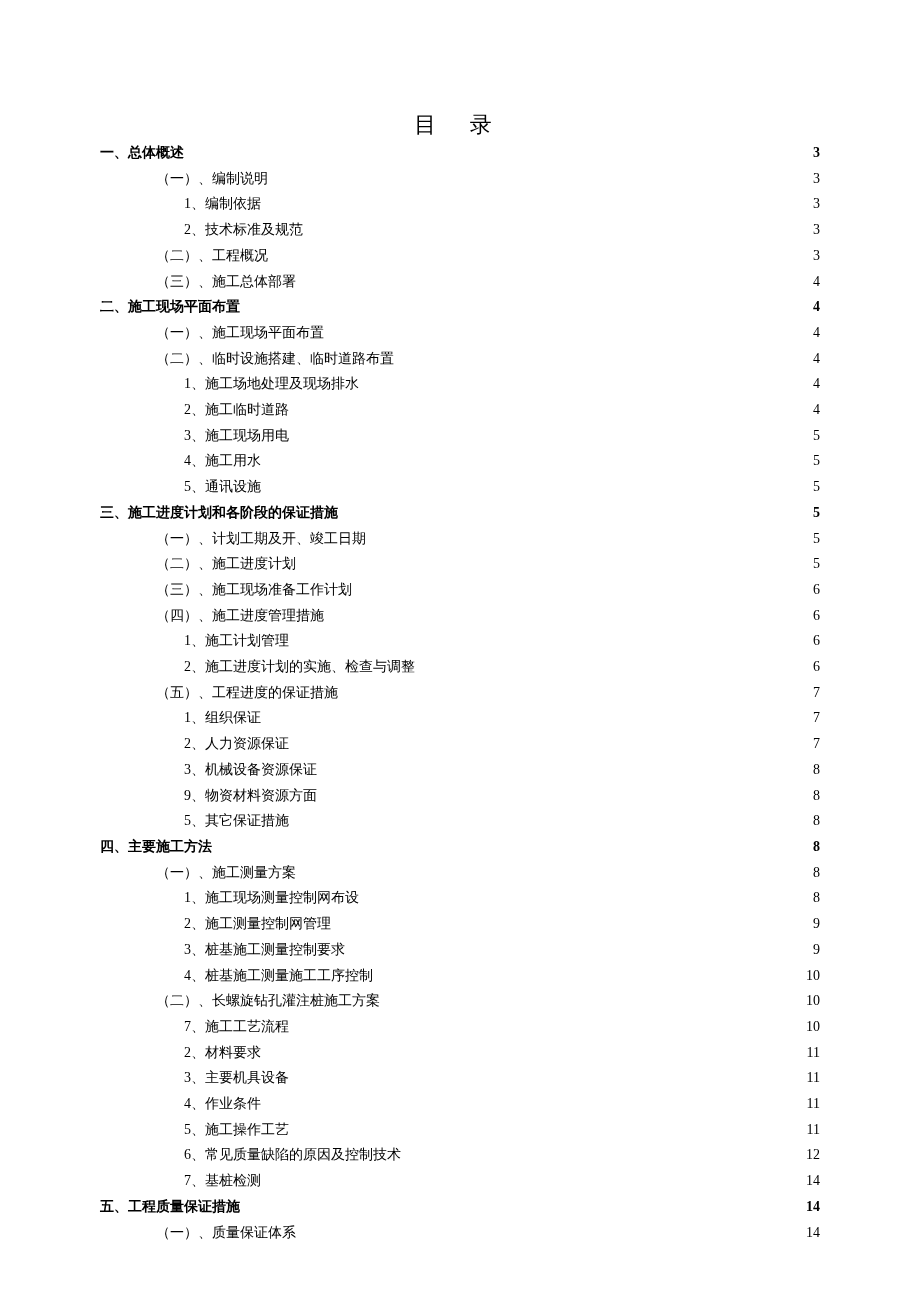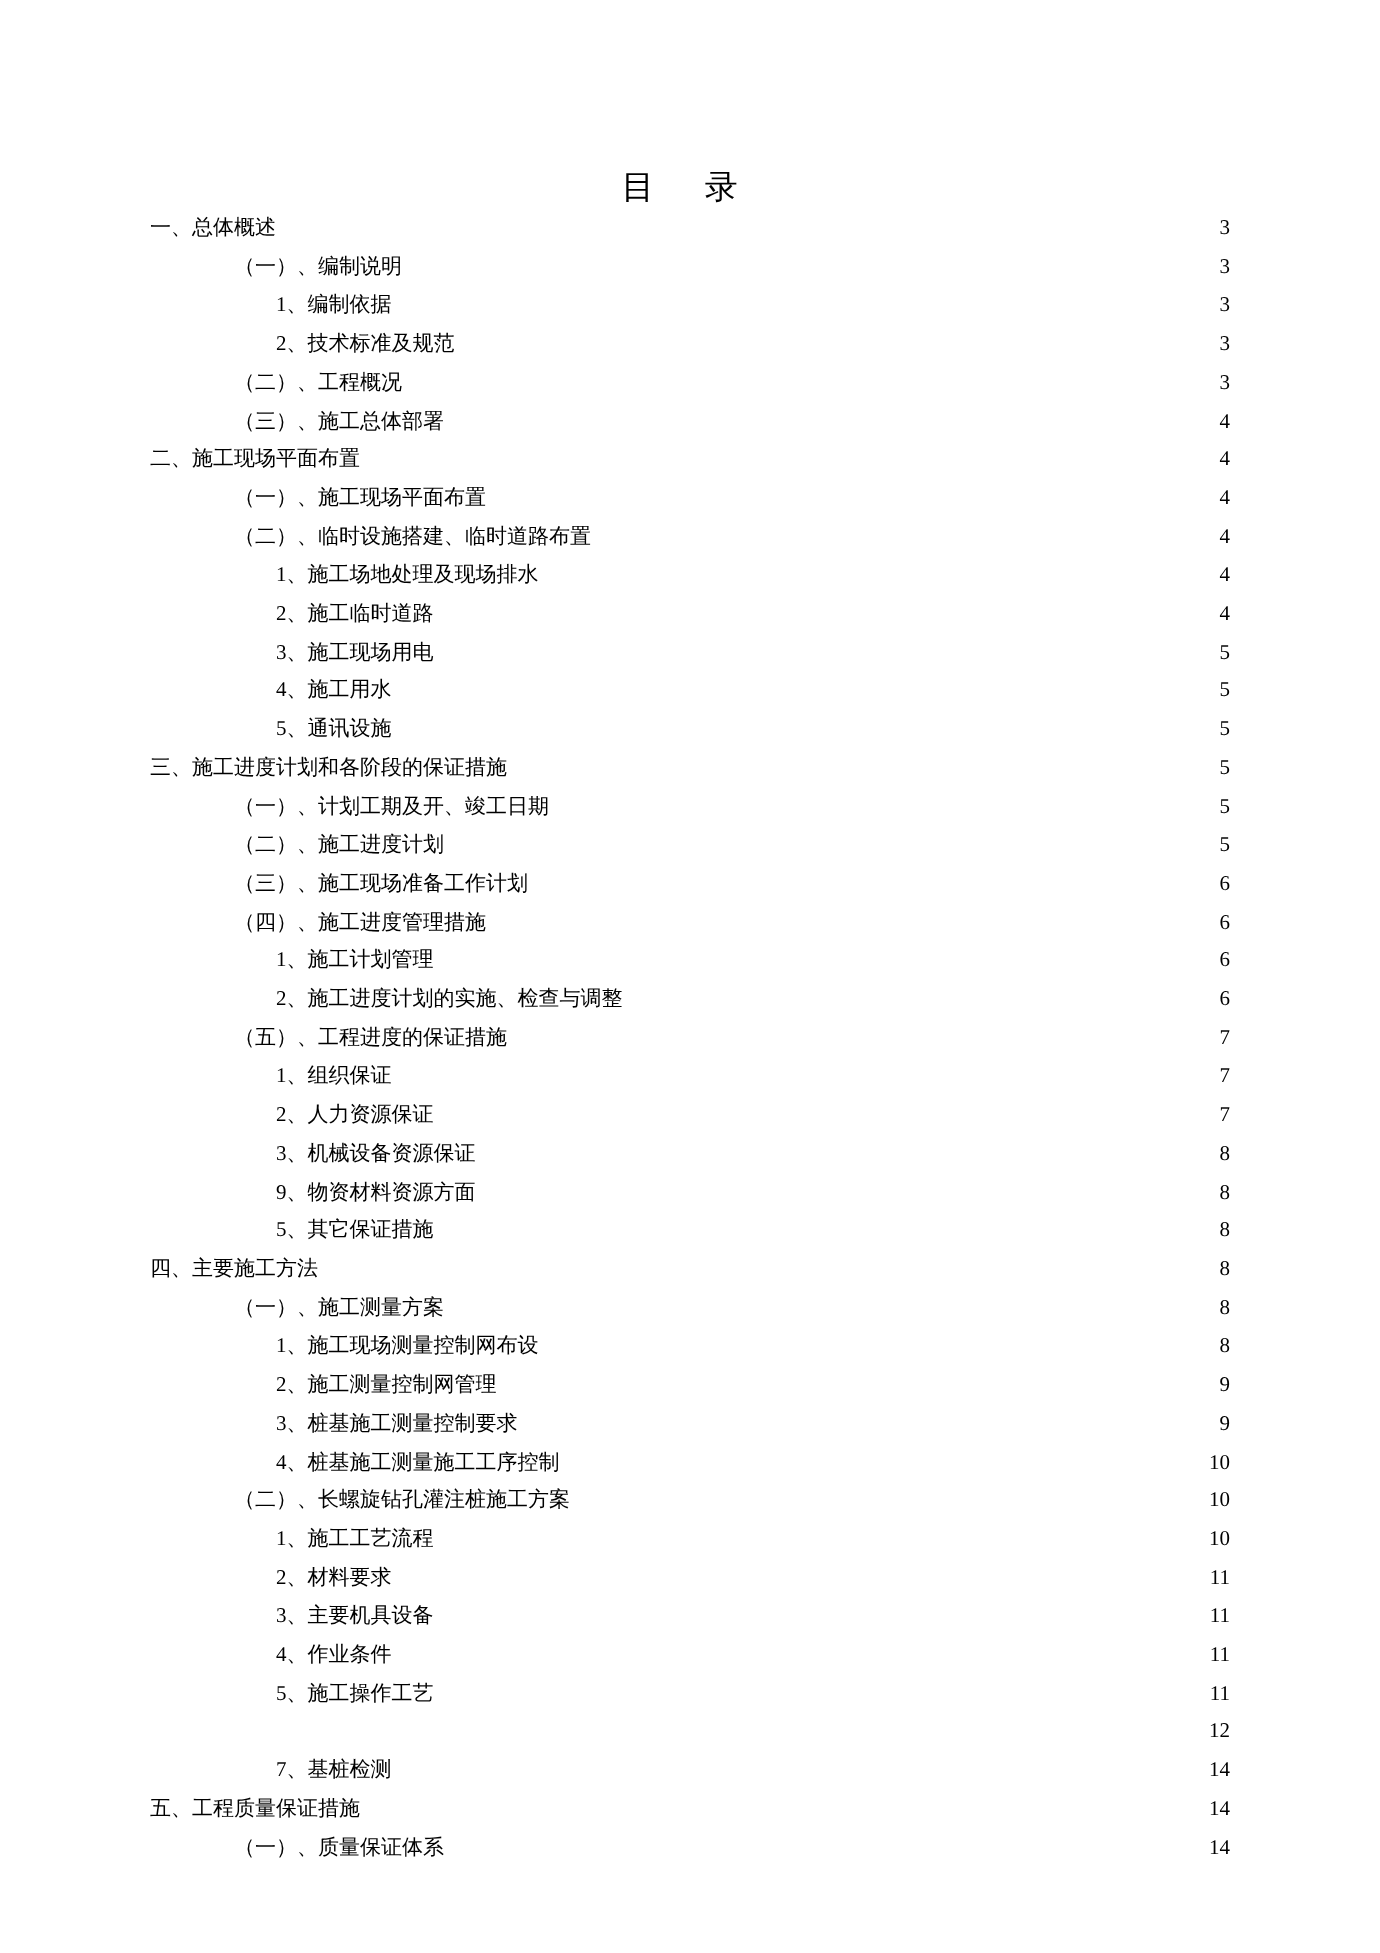--- a/index.html
+++ b/index.html
@@ -23,21 +23,21 @@
     .toc {
       font-size: 14px;
       color: #000;
       line-height: 25.7px;
     }
     .row {
       display: flex;
       align-items: baseline;
       white-space: nowrap;
     }
-    .l1 { padding-left: 0; }
+    .l1 { padding-left: 0; font-weight: bold; }
     .l2 { padding-left: 56px; align-items: center; }
     .l3 { padding-left: 84px; }
     .label { }
     .dots {
       flex: 1 1 auto;
       overflow: hidden;
       min-width: 6px;
       position: relative;
       height: 1em;
     }
@@ -222,21 +222,21 @@
         <span class="label">4、桩基施工测量施工工序控制</span>
         <span class="dots"></span>
         <span class="pg">10</span>
       </div>
       <div class="row l2">
         <span class="label">（二）、长螺旋钻孔灌注桩施工方案</span>
         <span class="dots"></span>
         <span class="pg">10</span>
       </div>
       <div class="row l3">
-        <span class="label">1、施工工艺流程</span>
+        <span class="label">7、施工工艺流程</span>
         <span class="dots"></span>
         <span class="pg">10</span>
       </div>
       <div class="row l3">
         <span class="label">2、材料要求</span>
         <span class="dots"></span>
         <span class="pg">11</span>
       </div>
       <div class="row l3">
         <span class="label">3、主要机具设备</span>
@@ -247,20 +247,21 @@
         <span class="label">4、作业条件</span>
         <span class="dots"></span>
         <span class="pg">11</span>
       </div>
       <div class="row l3">
         <span class="label">5、施工操作工艺</span>
         <span class="dots"></span>
         <span class="pg">11</span>
       </div>
       <div class="row l3">
+        <span class="label">6、常见质量缺陷的原因及控制技术</span>
         <span class="dots"></span>
         <span class="pg">12</span>
       </div>
       <div class="row l3">
         <span class="label">7、基桩检测</span>
         <span class="dots"></span>
         <span class="pg">14</span>
       </div>
       <div class="row l1">
         <span class="label">五、工程质量保证措施</span>

